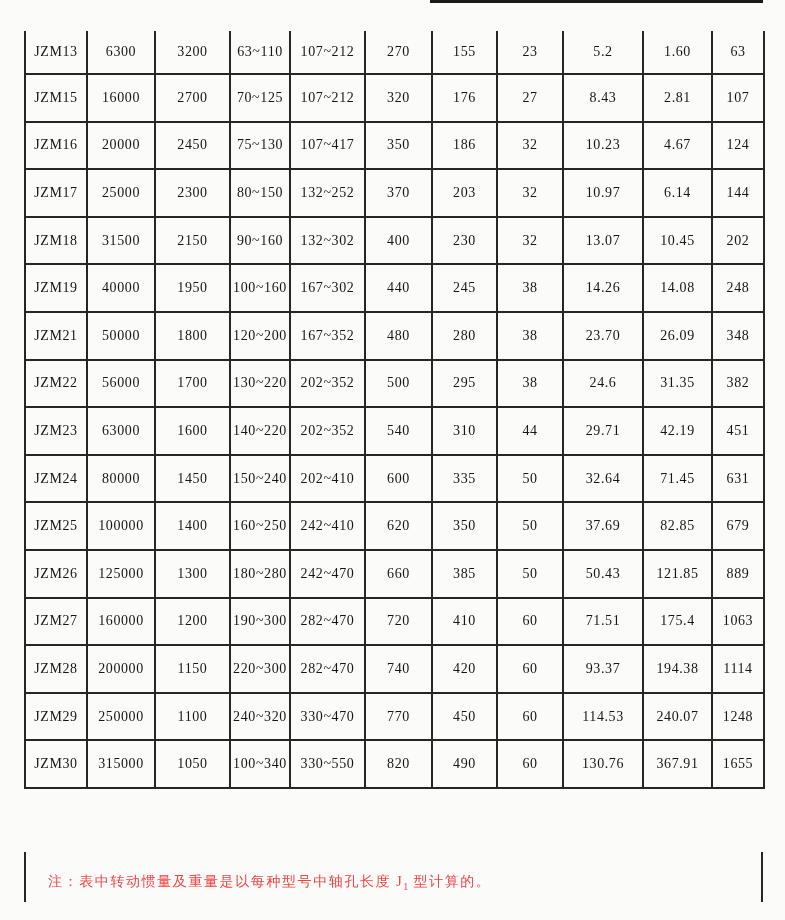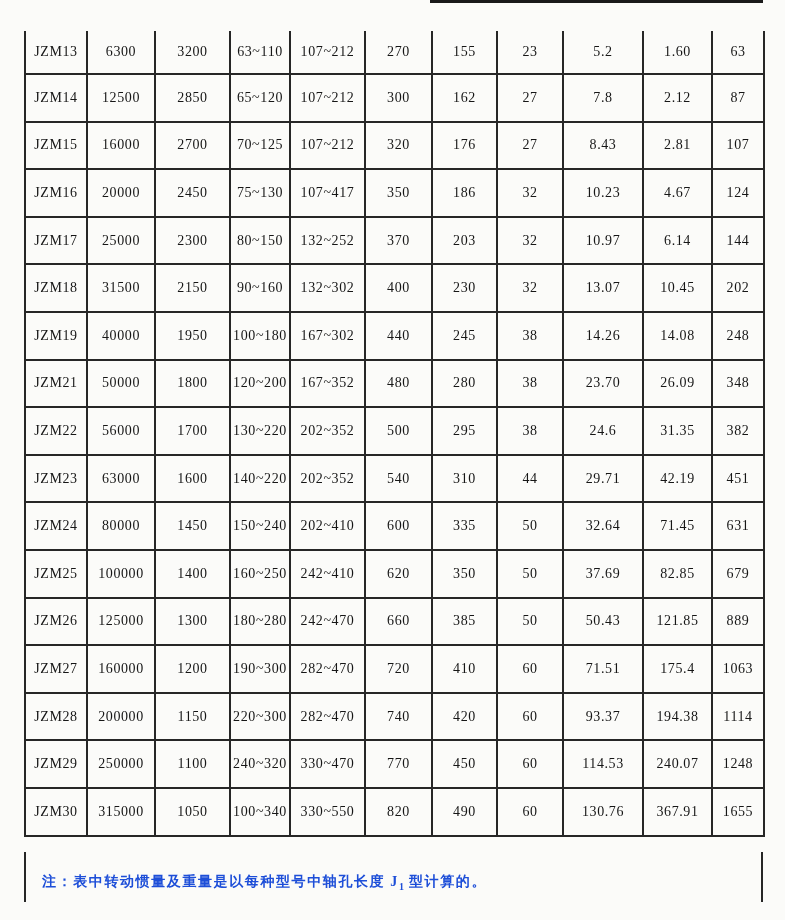--- a/index.html
+++ b/index.html
@@ -53,26 +53,25 @@
   col.c11 { width: 52px; }
   .note-box {
     position: absolute;
     left: 24px; top: 852px;
     width: 739px; height: 50px;
     border-left: 2px solid #262626;
     border-right: 2px solid #262626;
     box-sizing: border-box;
   }
   .note-text {
-    padding: 21px 0 0 16px;
+    padding: 21px 0 0 22px;
     font-size: 14px;
     letter-spacing: 1.6px;
-    color: #1d4ed8;
+    color: #ef4444;
     white-space: nowrap;
-    font-weight: bold;
   }
   .note-text sub {
     font-size: 10px;
     letter-spacing: 0;
   }
 </style>
 </head>
 <body>
 
 <div class="page">
@@ -101,33 +100,20 @@
           <td>63~110</td>
           <td>107~212</td>
           <td>270</td>
           <td>155</td>
           <td>23</td>
           <td>5.2</td>
           <td>1.60</td>
           <td>63</td>
         </tr>
         <tr>
-          <td>JZM14</td>
-          <td>12500</td>
-          <td>2850</td>
-          <td>65~120</td>
-          <td>107~212</td>
-          <td>300</td>
-          <td>162</td>
-          <td>27</td>
-          <td>7.8</td>
-          <td>2.12</td>
-          <td>87</td>
-        </tr>
-        <tr>
           <td>JZM15</td>
           <td>16000</td>
           <td>2700</td>
           <td>70~125</td>
           <td>107~212</td>
           <td>320</td>
           <td>176</td>
           <td>27</td>
           <td>8.43</td>
           <td>2.81</td>
@@ -169,21 +155,21 @@
           <td>230</td>
           <td>32</td>
           <td>13.07</td>
           <td>10.45</td>
           <td>202</td>
         </tr>
         <tr>
           <td>JZM19</td>
           <td>40000</td>
           <td>1950</td>
-          <td>100~180</td>
+          <td>100~160</td>
           <td>167~302</td>
           <td>440</td>
           <td>245</td>
           <td>38</td>
           <td>14.26</td>
           <td>14.08</td>
           <td>248</td>
         </tr>
         <tr>
           <td>JZM21</td>

